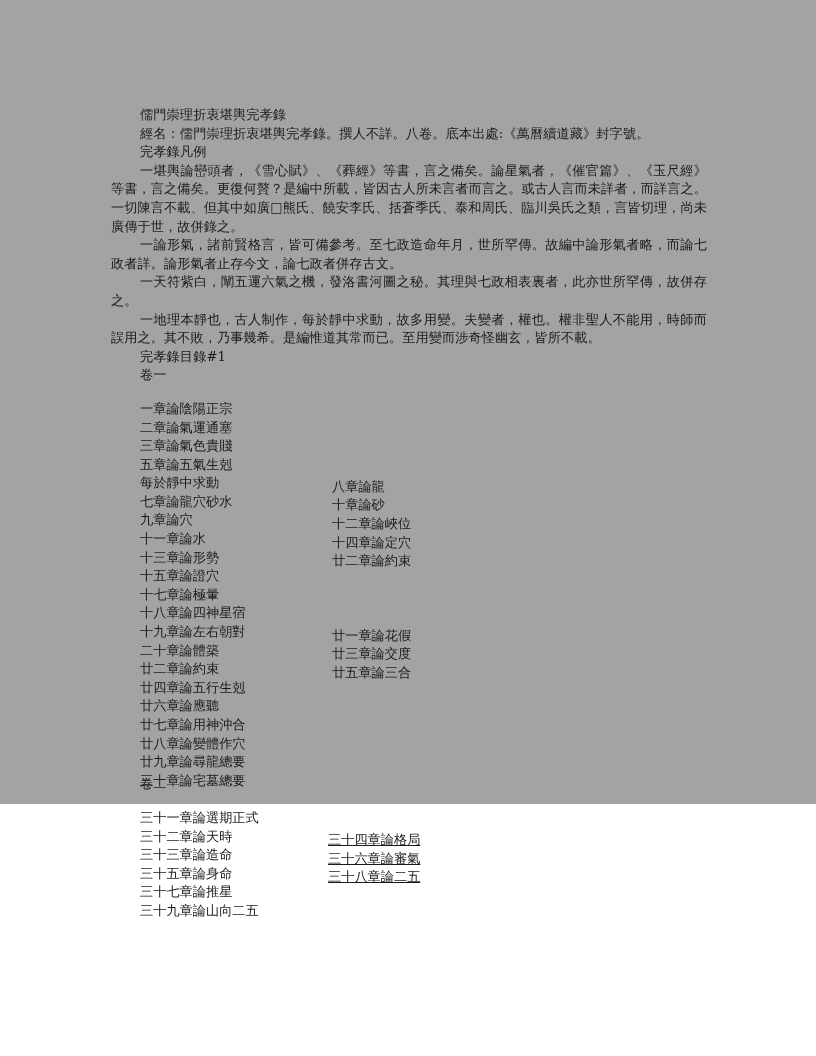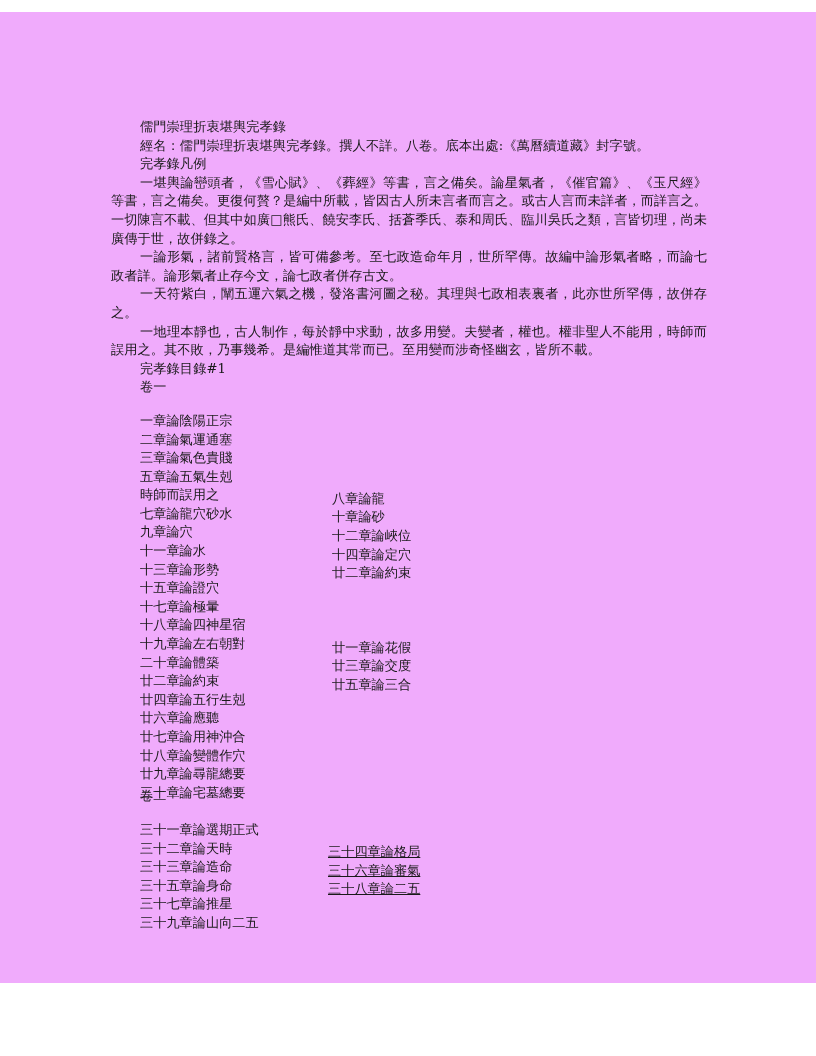--- a/index.html
+++ b/index.html
@@ -11,24 +11,24 @@
     width: 816px;
     height: 1056px;
     position: relative;
     font-family: "DejaVu Serif", "Liberation Serif", serif;
     color: #1a1a1a;
     overflow: hidden;
   }
   #page {
     position: absolute;
     left: 0;
-    top: 12px;
+    top: 0;
     width: 816px;
-    height: 971px;
-    background: #f0abfc;
+    height: 804px;
+    background: #a3a3a3;
   }
   #content {
     position: absolute;
     left: 111px;
     top: 106px;
     width: 596px;
   }
   .line {
     font-size: 13.2px;
     line-height: 18.6px;
@@ -109,21 +109,21 @@
         <div class="toc-line">
           <span class="toc-a">二章論氣運通塞</span>
         </div>
         <div class="toc-line">
           <span class="toc-a">三章論氣色貴賤</span>
         </div>
         <div class="toc-line">
           <span class="toc-a">五章論五氣生剋</span>
         </div>
         <div class="toc-line">
-          <span class="toc-a">時師而誤用之</span>
+          <span class="toc-a">每於靜中求動</span>
         </div>
         <div class="toc-line">
           <span class="toc-a">七章論龍穴砂水</span>
           <span class="toc-b">八章論龍</span>
         </div>
         <div class="toc-line">
           <span class="toc-a">九章論穴</span>
           <span class="toc-b">十章論砂</span>
         </div>
         <div class="toc-line">

